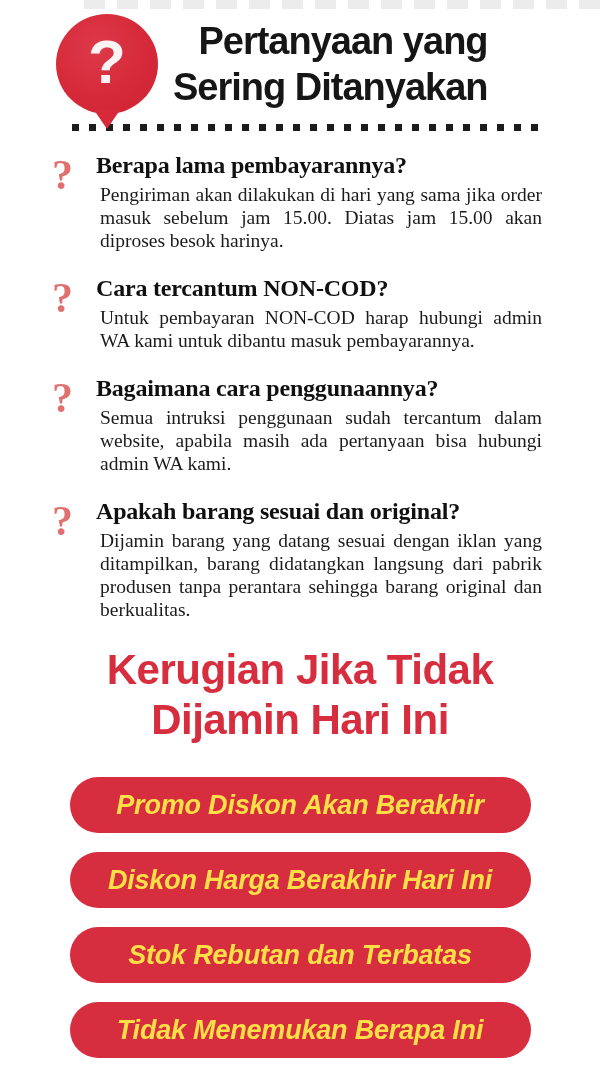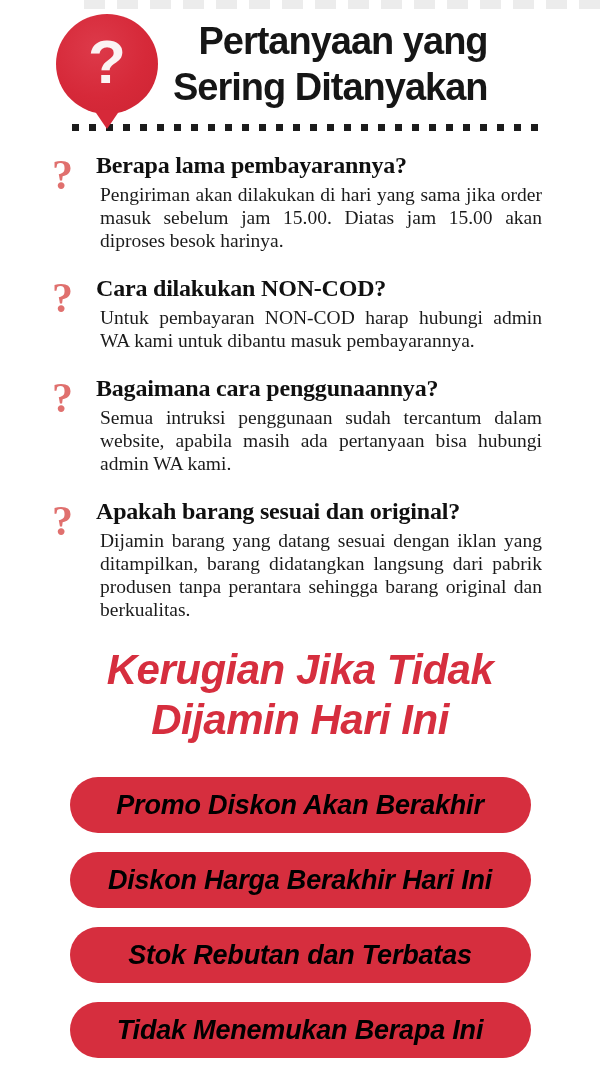--- a/index.html
+++ b/index.html
@@ -71,31 +71,31 @@
   }
   .faq-a{
     margin:4px;font-family:"Liberation Serif",serif;
     font-size:19.5px;line-height:1.18;color:#1b1b1b;
     text-align:justify;text-justify:inter-word;
   }
   
   .loss-heading{
     margin:16px 0 0;text-align:center;
     color:var(--primary-red);
-    font-size:42px;line-height:1.2;font-weight:700;font-style:italic;
+    font-size:42px;line-height:1.2;font-weight:700;
     letter-spacing:-0.5px;
   }
   .loss-heading span{display:block;}
   .cta-list{margin-top:32px;}
   .cta{
     width:461px;height:56px;margin:0 auto 19px;
     background:var(--primary-red);
     border-radius:28px;
     display:flex;align-items:center;justify-content:center;
-    color:#000000;font-size:27px;font-weight:700;font-style:italic;
+    color:#fde047;font-size:27px;font-weight:700;font-style:italic;
     letter-spacing:-0.2px;
     cursor:pointer;
   }
 </style>
 </head>
 <body>
 
 <div class="top-dashes"></div>
 
 <header class="header">
@@ -116,21 +116,21 @@
     <span class="q-icon">?</span>
     <div class="faq-body">
       <h3 class="faq-q">Berapa lama pembayarannya?</h3>
       <p class="faq-a">Pengiriman akan dilakukan di hari yang sama jika order masuk sebelum jam 15.00. Diatas jam 15.00 akan diproses besok harinya.</p>
     </div>
   </div>
 
   <div class="faq-item">
     <span class="q-icon">?</span>
     <div class="faq-body">
-      <h3 class="faq-q">Cara dilakukan NON-COD?</h3>
+      <h3 class="faq-q">Cara tercantum NON-COD?</h3>
       <p class="faq-a">Untuk pembayaran NON-COD harap hubungi admin WA kami untuk dibantu masuk pembayarannya.</p>
     </div>
   </div>
 
   <div class="faq-item">
     <span class="q-icon">?</span>
     <div class="faq-body">
       <h3 class="faq-q">Bagaimana cara penggunaannya?</h3>
       <p class="faq-a">Semua intruksi penggunaan sudah tercantum dalam website, apabila masih ada pertanyaan bisa hubungi admin WA kami.</p>
     </div>

